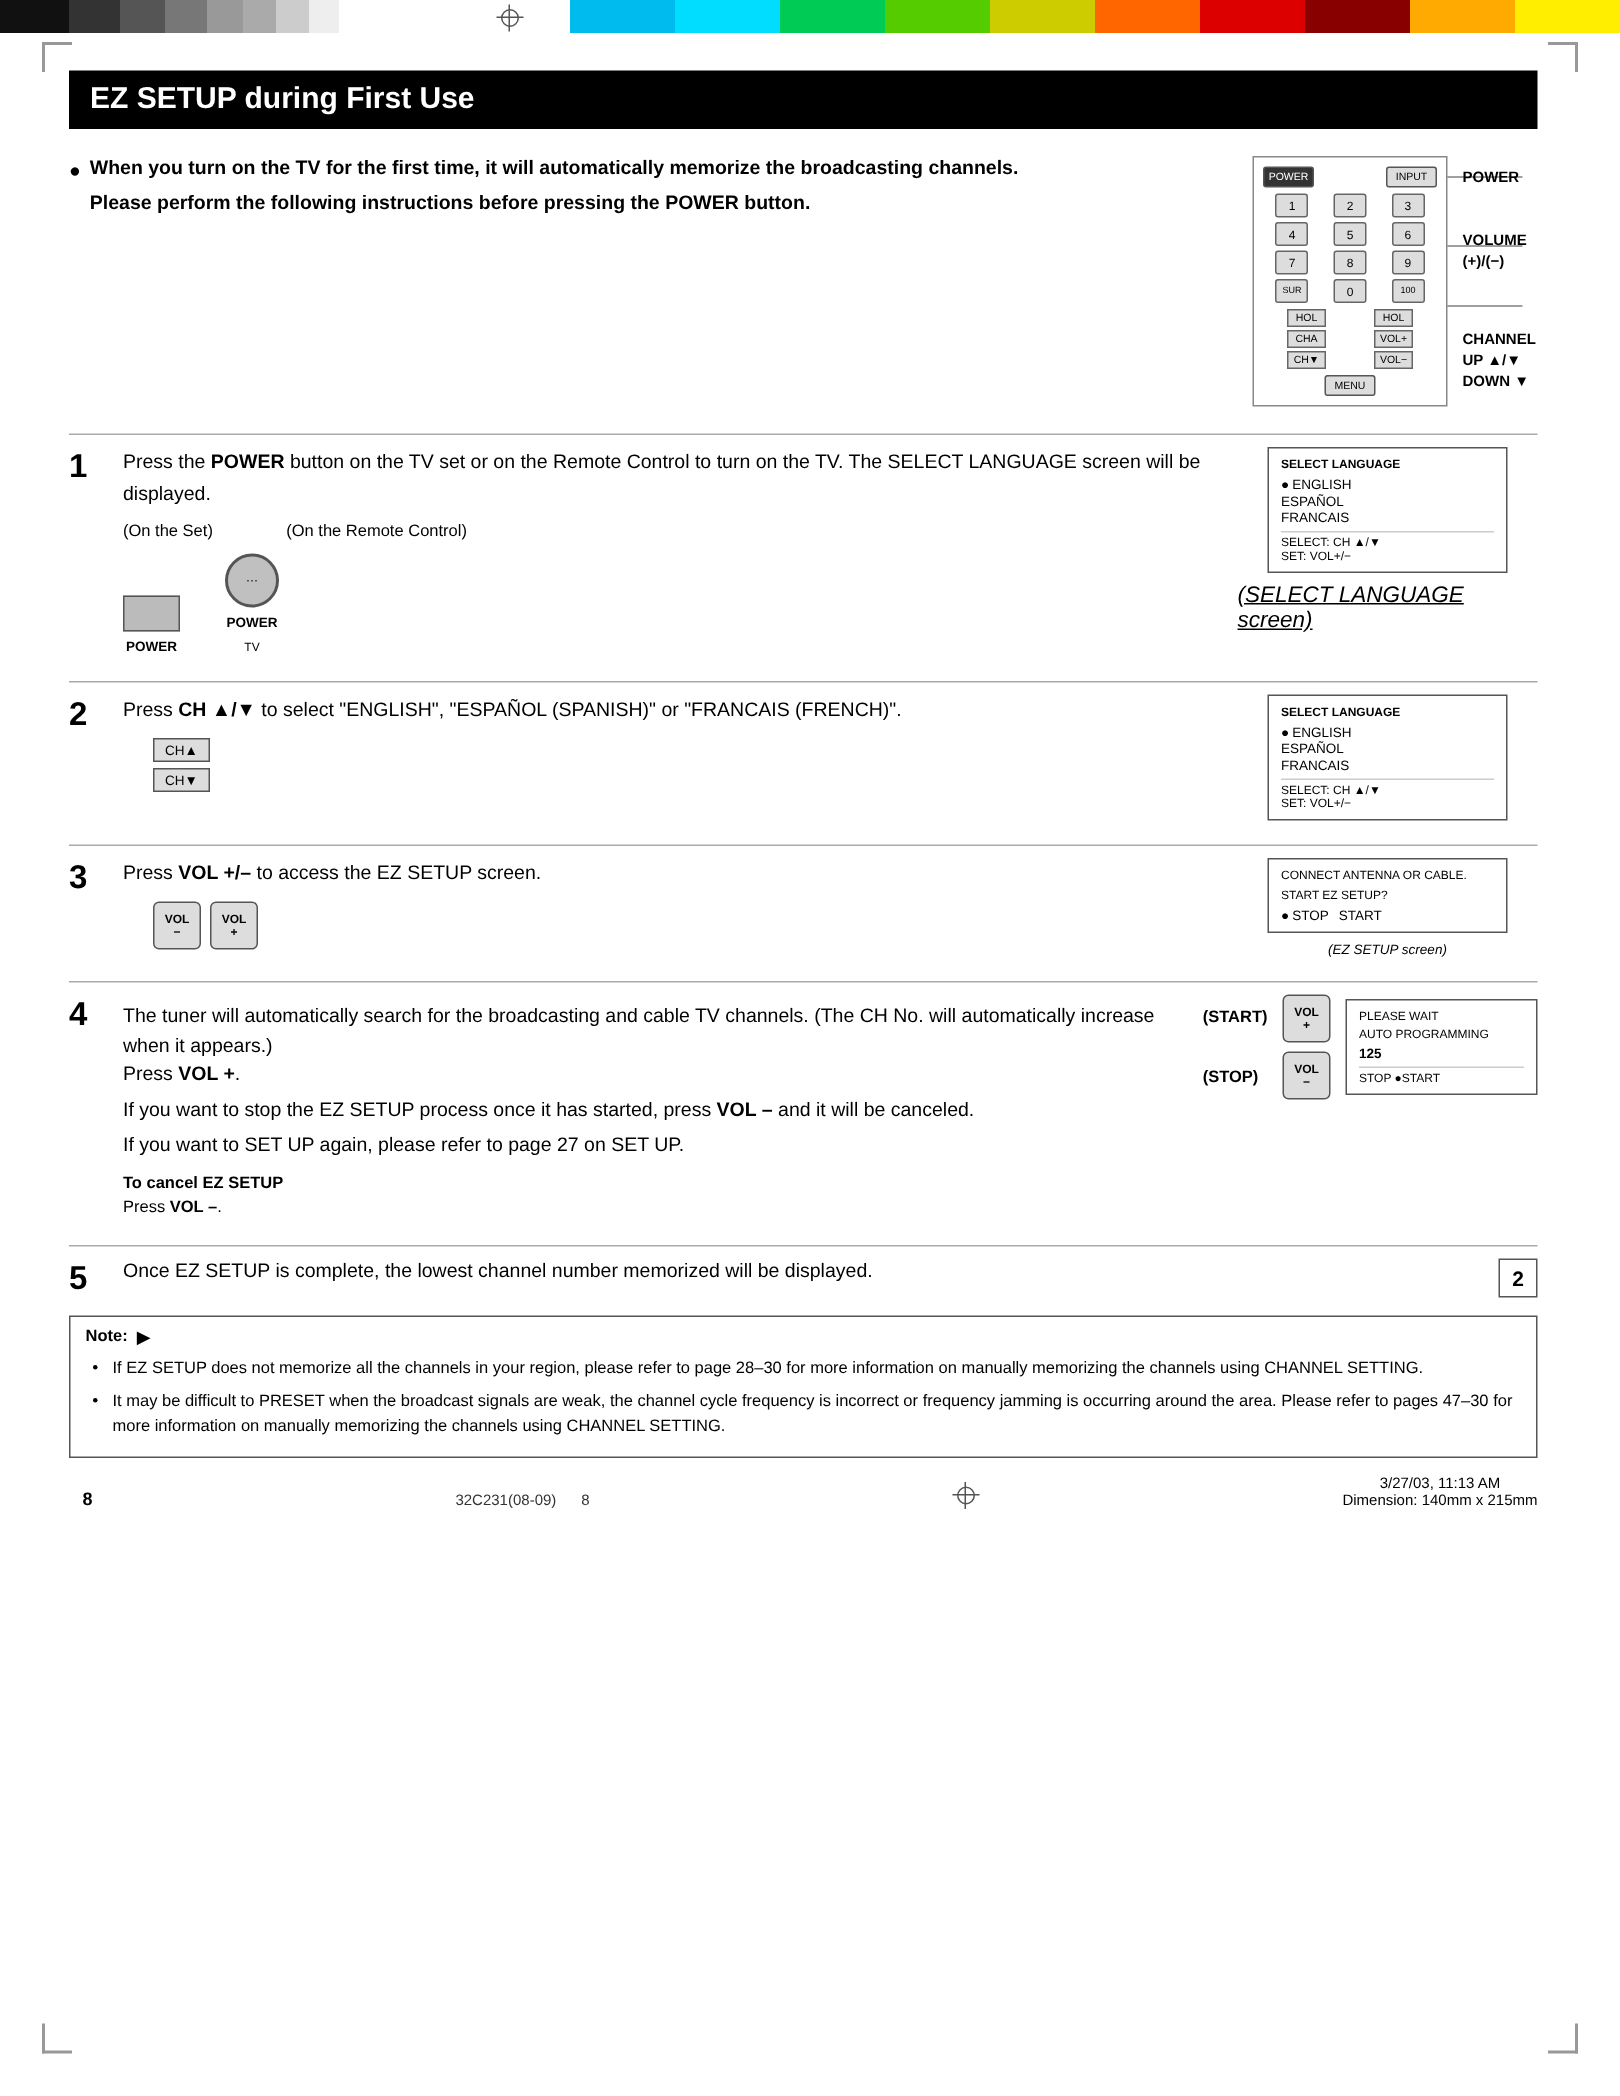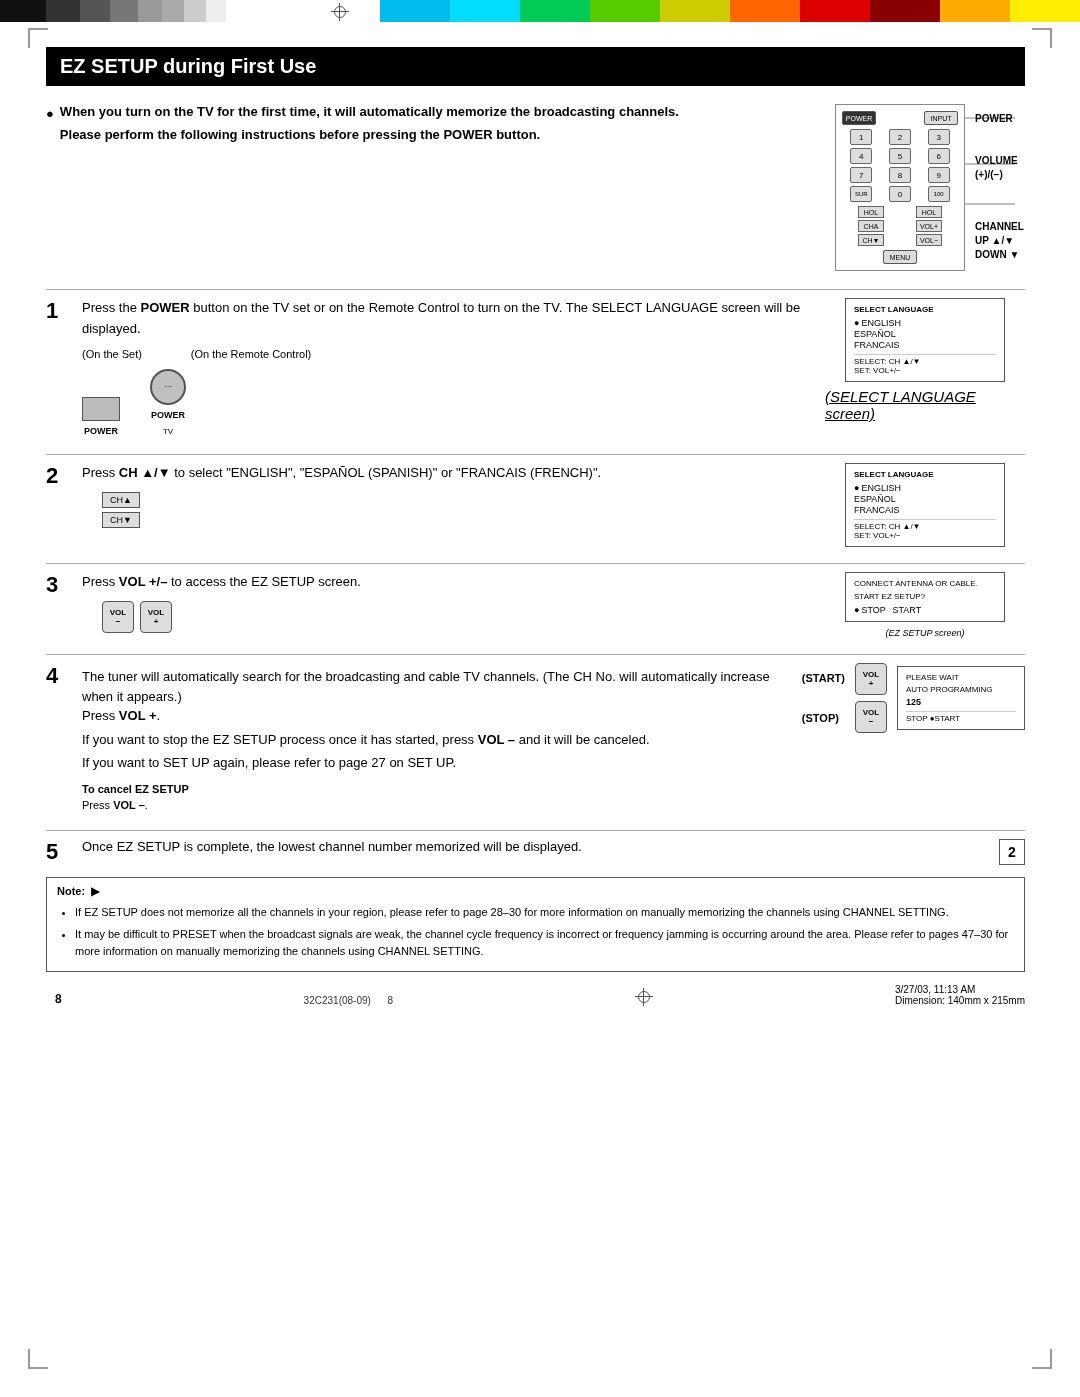--- a/index.html
+++ b/index.html
@@ -522,17 +522,17 @@
     &nbsp;&nbsp;&nbsp;&nbsp;
     <span>8</span>
   </div>
   <div style="display:flex;flex-direction:column;align-items:center;">
     <div style="position:relative;width:18px;height:18px;">
       <div style="position:absolute;width:18px;height:1px;background:#555;top:8px;left:0;"></div>
       <div style="position:absolute;width:1px;height:18px;background:#555;top:0;left:8px;"></div>
       <div style="position:absolute;width:12px;height:12px;border:1px solid #555;border-radius:50%;top:3px;left:3px;"></div>
     </div>
   </div>
-  <div style="display:flex;flex-direction:column;align-items:flex-start;">
+  <div style="display:flex;flex-direction:column;align-items:center;">
     <span>3/27/03, 11:13 AM</span>
     <span>Dimension: 140mm x 215mm</span>
   </div>
 </div>
 
 </body></html>

